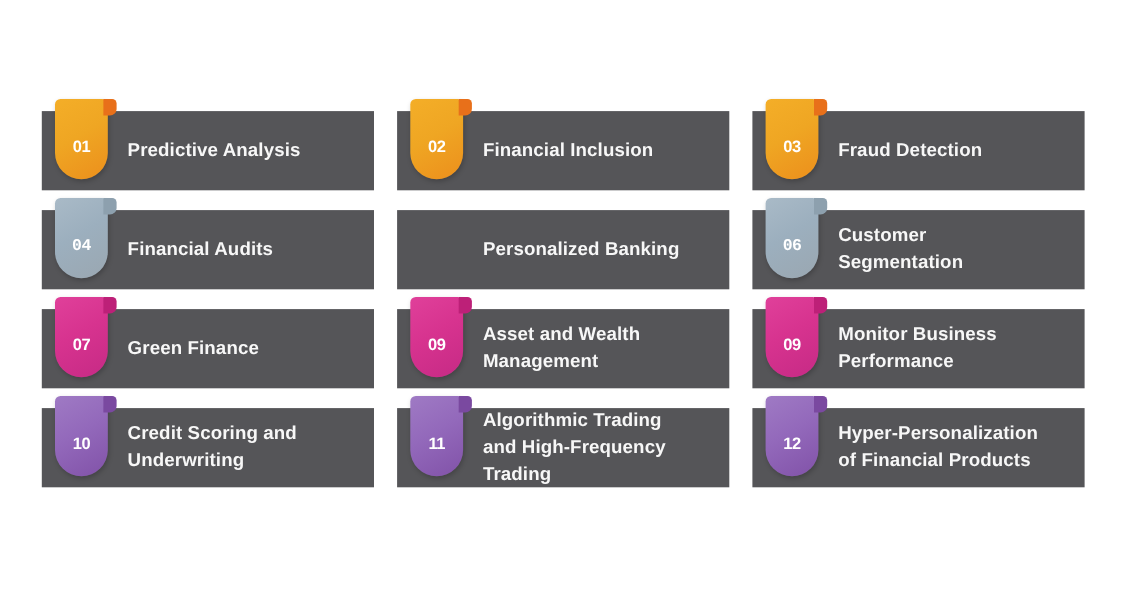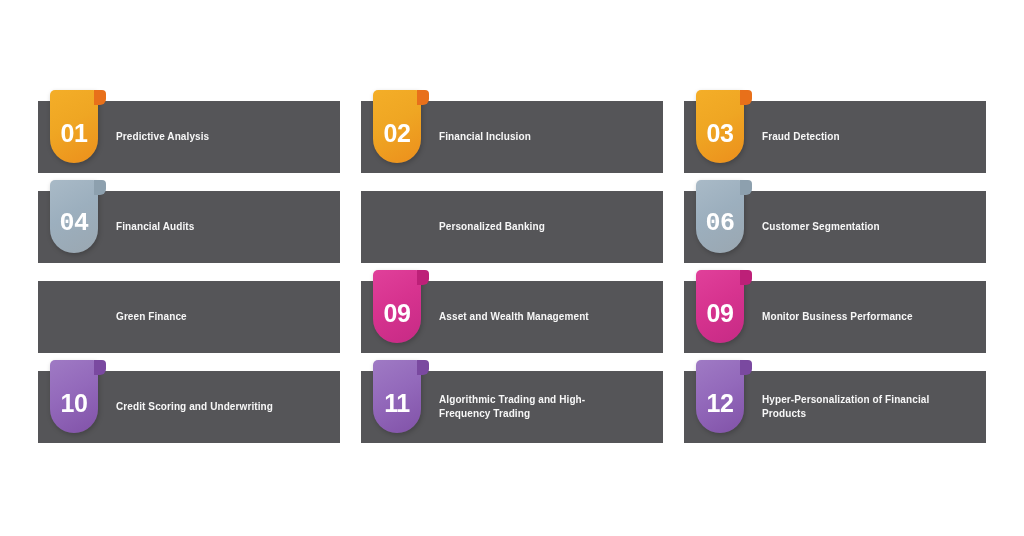--- a/index.html
+++ b/index.html
@@ -69,34 +69,34 @@
     width:12px;
     height:15px;
     border-radius:0 4px 6px 0;
     z-index:2;
   }
 
   .tab-num {
     position:relative;
     z-index:4;
     color:#ffffff;
-    font-size:25px;
+    font-size:15px;
     font-weight:bold;
     letter-spacing:-0.5px;
     line-height:1;
     padding-top:14px;
   }
 
   .label {
     position:relative;
     z-index:1;
     margin-left:78px;
     padding-right:10px;
     color:#f7f7f7;
-    font-size:10px;
+    font-size:17px;
     font-weight:bold;
     line-height:1.45;
     letter-spacing:0.1px;
     max-width:206px;
   }
 
   
   .accent-orange .tab { background:linear-gradient(150deg,#f4ae28 0%,#efa623 45%,#ec8f1c 100%); }
   .accent-orange .tab-curl { background:#e8701a; }
 
@@ -153,20 +153,24 @@
 
     <div class="card accent-steel">
       <div class="tab">
         <span class="tab-curl"></span>
         <span class="tab-num">06</span>
       </div>
       <div class="label">Customer Segmentation</div>
     </div>
 
     <div class="card accent-magenta">
+      <div class="tab">
+        <span class="tab-curl"></span>
+        <span class="tab-num">07</span>
+      </div>
       <div class="label">Green Finance</div>
     </div>
 
     <div class="card accent-magenta">
       <div class="tab">
         <span class="tab-curl"></span>
         <span class="tab-num">09</span>
       </div>
       <div class="label">Asset and Wealth Management</div>
     </div>

